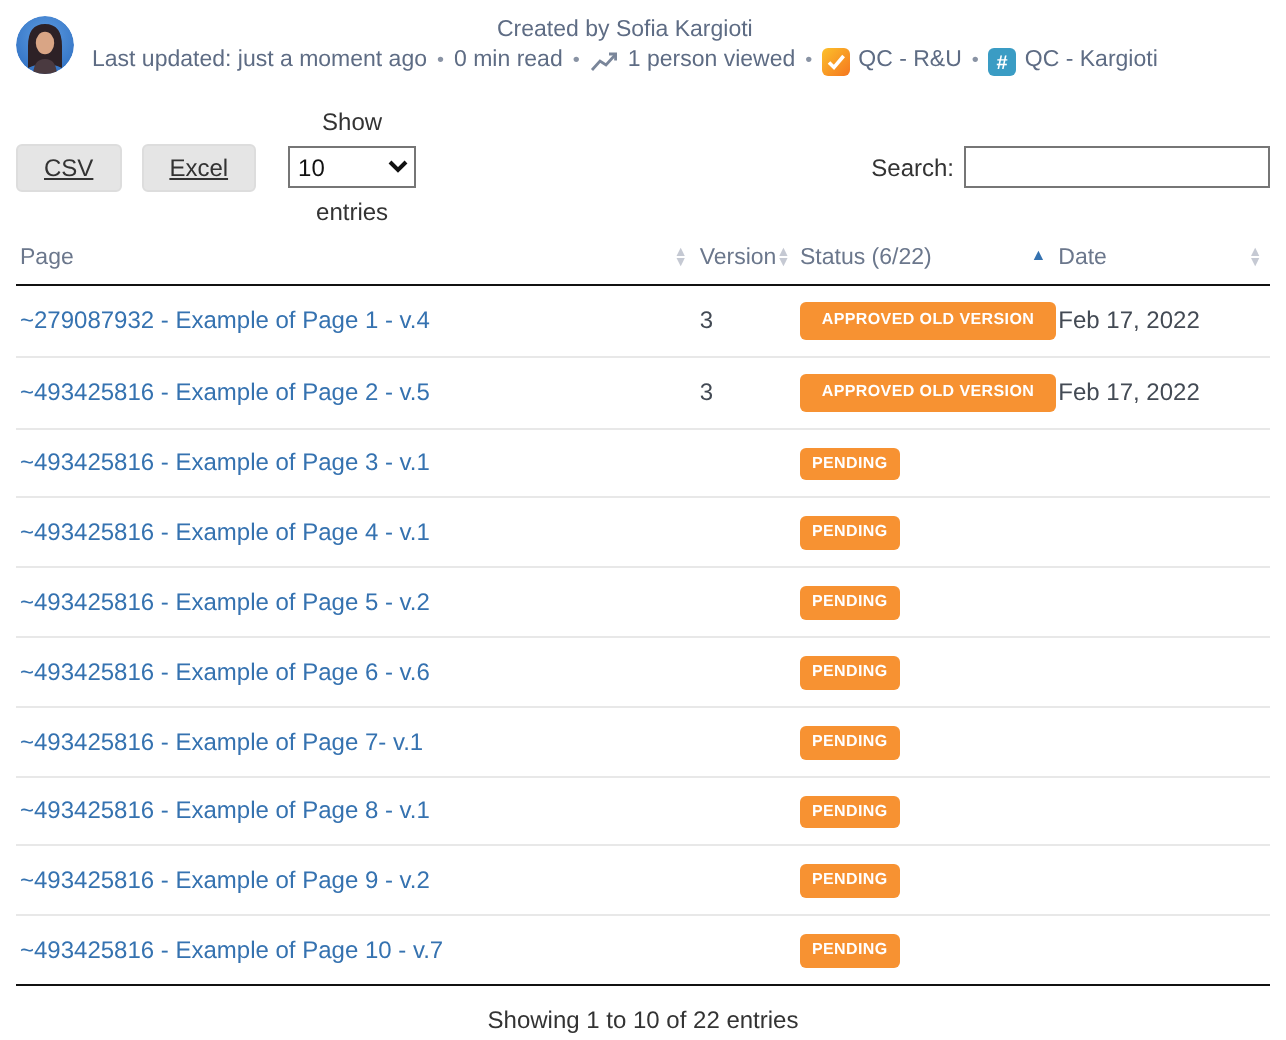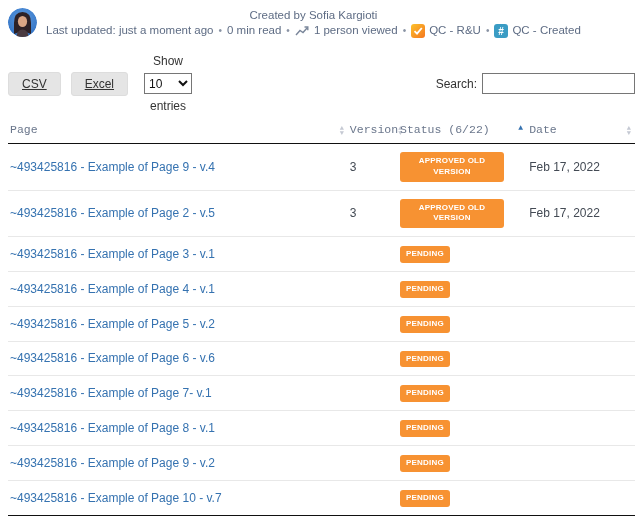--- a/index.html
+++ b/index.html
@@ -30,51 +30,51 @@
   
   .toolbar { display: flex; align-items: center; margin: 4px 0 6px 0; font-size: 12px; color: #333; }
   .dt-button {
     display: inline-block; padding: 4px 13px; margin-right: 10px;
     background: #e5e5e5; border: 1px solid #ddd; border-radius: 3px;
     font-size: 12px; color: #333; cursor: pointer; text-decoration: underline;
   }
   .length-wrap { display: flex; align-items: center; gap: 5px; margin-left: 6px; flex-direction: column; }
   .length-select {
     font-family: "Liberation Sans", sans-serif;
-    font-size: 12px; height: 21px; width: 48px;
+    font-size: 12px; height: 21px; width: 64px;
     border: 1px solid #767676; background: #fff; color: #111; border-radius: 0;
   }
   .search-wrap { margin-left: auto; display: flex; align-items: center; gap: 5px; }
   .search-input {
     width: 153px; height: 21px; border: 1px solid #767676; border-radius: 0;
     font-size: 12px; padding: 0 4px; font-family: "Liberation Sans", sans-serif;
   }
 
   
   table { width: 100%; border-collapse: collapse; table-layout: fixed; }
   col.c-page { width: 54.2%; } col.c-version { width: 8%; }
   col.c-status { width: 20.6%; } col.c-date { width: 17.2%; }
   th {
     font-size: 11.5px; font-weight: 400; color: #6b778c; text-align: left;
     padding: 4px 4px 7px 2px; border-bottom: 1px solid #111; cursor: pointer;
   }
-  .th-inner { display: flex; align-items: flex-end; justify-content: space-between; font-family: Liberation Mono, monospace; }
+  .th-inner { display: flex; align-items: center; justify-content: space-between; }
   .sort-both { display: inline-flex; flex-direction: column; line-height: 5px; font-size: 7px; color: #c5c9d3; }
   .sort-asc { font-size: 8px; color: var(--link-blue, #3572b0); align-self: flex-start; }
   td { font-size: 12px; color: #434a54; padding: 8px 4px 8px 2px; vertical-align: middle; }
   tbody tr + tr td { border-top: 1px solid #e8e8e8; }
   tbody tr:last-child td { border-bottom: 1px solid #111; }
   td a { color: var(--link-blue, #3572b0); text-decoration: none; cursor: pointer; }
   .badge {
     display: inline-block; background: var(--badge-orange, #f79232); color: #fff;
     font-size: 8px; font-weight: bold; letter-spacing: .2px;
     padding: 3px 6px; border-radius: 3px; text-align: center; line-height: 1.35;
     cursor: default;
   }
-  .badge-wide { width: 104px; padding: 4px 2px; }
+  .badge-wide { width: 128px; padding: 4px 2px; }
 
   
   .table-info { text-align: center; font-size: 12px; color: #333; margin: 10px 0 6px 0; }
 </style>
 </head>
 <body>
 
 <div class="container">
 
 
@@ -124,21 +124,21 @@
           <span>QC - R&amp;U</span>
         </span>
         <span class="dot-sep">•</span>
         <span class="label-chip">
           <span class="mini-icon">
             <svg viewBox="0 0 14 14" width="14" height="14">
               <rect x="0" y="0" width="14" height="14" rx="3" fill="#3a9cc4"></rect>
               <text x="7" y="10.5" font-size="10" font-weight="bold" fill="#fff" text-anchor="middle" font-family="Liberation Sans, sans-serif">#</text>
             </svg>
           </span>
-          <span>QC - Created</span>
+          <span>QC - Kargioti</span>
         </span>
       </div>
     </div>
   </div>
 
   <div class="toolbar">
     <button class="dt-button">CSV</button>
     <button class="dt-button">Excel</button>
     <div class="length-wrap">
       <span>Show</span>
@@ -181,21 +181,21 @@
         <th>
           <span class="th-inner">
               <span>Date</span>
           <span class="sort-both">▲<span>▼</span></span>
             </span>
         </th>
       </tr>
     </thead>
     <tbody>
         <tr>
-          <td><a>~493425816 - Example of Page 9 - v.4</a></td>
+          <td><a>~279087932 - Example of Page 1 - v.4</a></td>
           <td>3</td>
           <td><span class="badge badge-wide">APPROVED OLD VERSION</span></td>
           <td>Feb 17, 2022</td>
         </tr>
         <tr>
           <td><a>~493425816 - Example of Page 2 - v.5</a></td>
           <td>3</td>
           <td><span class="badge badge-wide">APPROVED OLD VERSION</span></td>
           <td>Feb 17, 2022</td>
         </tr>

